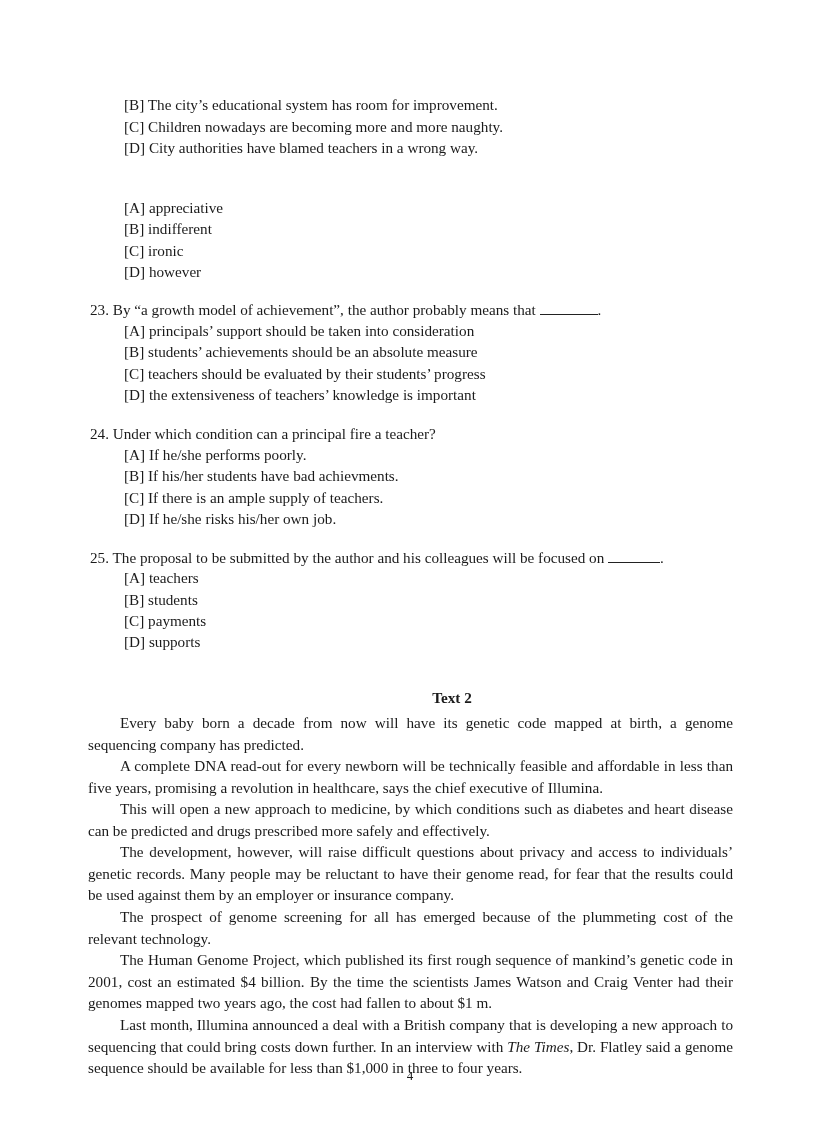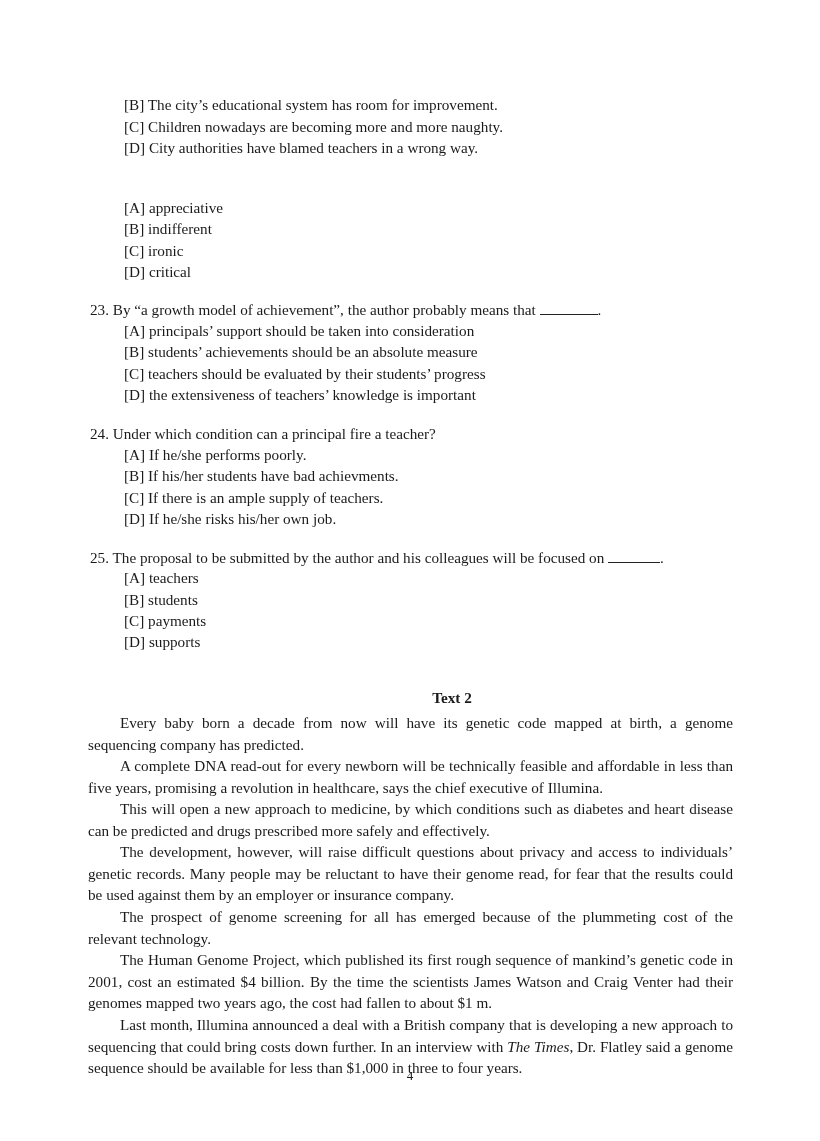--- a/index.html
+++ b/index.html
@@ -85,21 +85,21 @@
   <div class="line opt" style="top:220px">
     <span>[B]</span>
     <span>indifferent</span>
   </div>
   <div class="line opt" style="top:242px">
     <span>[C]</span>
     <span>ironic</span>
   </div>
   <div class="line opt" style="top:263px">
     <span>[D]</span>
-    <span>critical</span>
+    <span>however</span>
   </div>
 
   <div class="line q" style="top:300px">
     <span>23.</span>
     <span>By “a growth model of achievement”, the author probably means that</span>
     <span class="blank" style="width:58px"></span>.
   </div>
   <div class="line opt" style="top:343px">
     <span>[B]</span>
     <span>students’ achievements should be an absolute measure</span>

